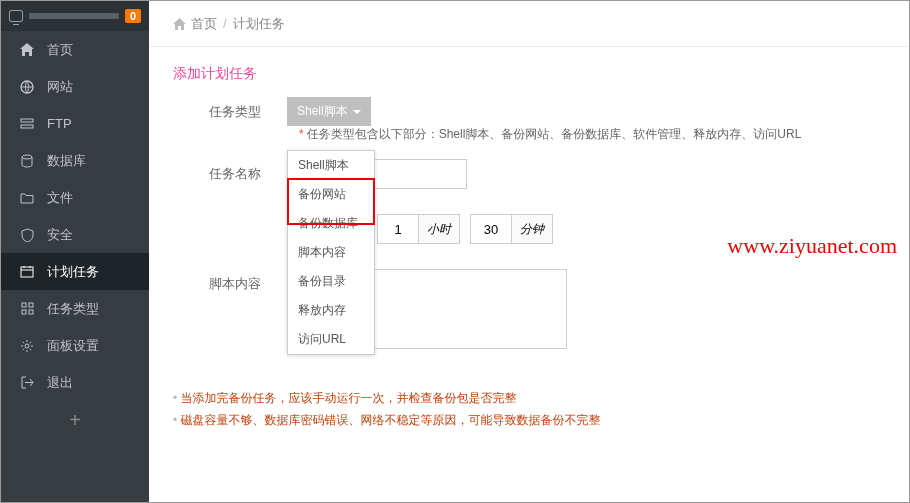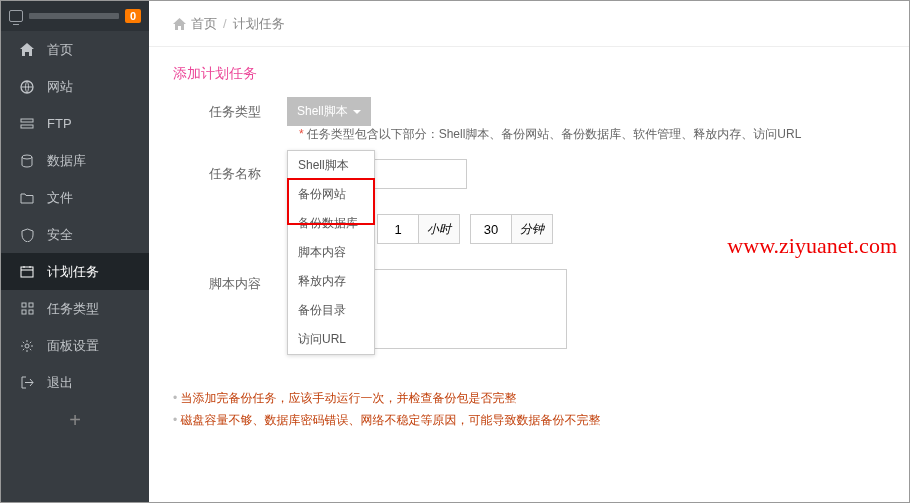--- a/index.html
+++ b/index.html
@@ -210,18 +210,18 @@
       <li>当添加完备份任务，应该手动运行一次，并检查备份包是否完整</li>
       <li>磁盘容量不够、数据库密码错误、网络不稳定等原因，可能导致数据备份不完整</li>
     </ul>
 </div>
 
 <div class="dropdown-menu" id="dd-menu">
     <div class="dd-item">Shell脚本</div>
     <div class="dd-item">备份网站</div>
     <div class="dd-item">备份数据库</div>
     <div class="dd-item">脚本内容</div>
+    <div class="dd-item">备份目录</div>
     <div class="dd-item">释放内存</div>
-    <div class="dd-item">备份目录</div>
     <div class="dd-item">访问URL</div>
   </div>
 <div class="red-box"></div>
 <div class="watermark">www.ziyuanet.com</div>
 
 </body></html>

